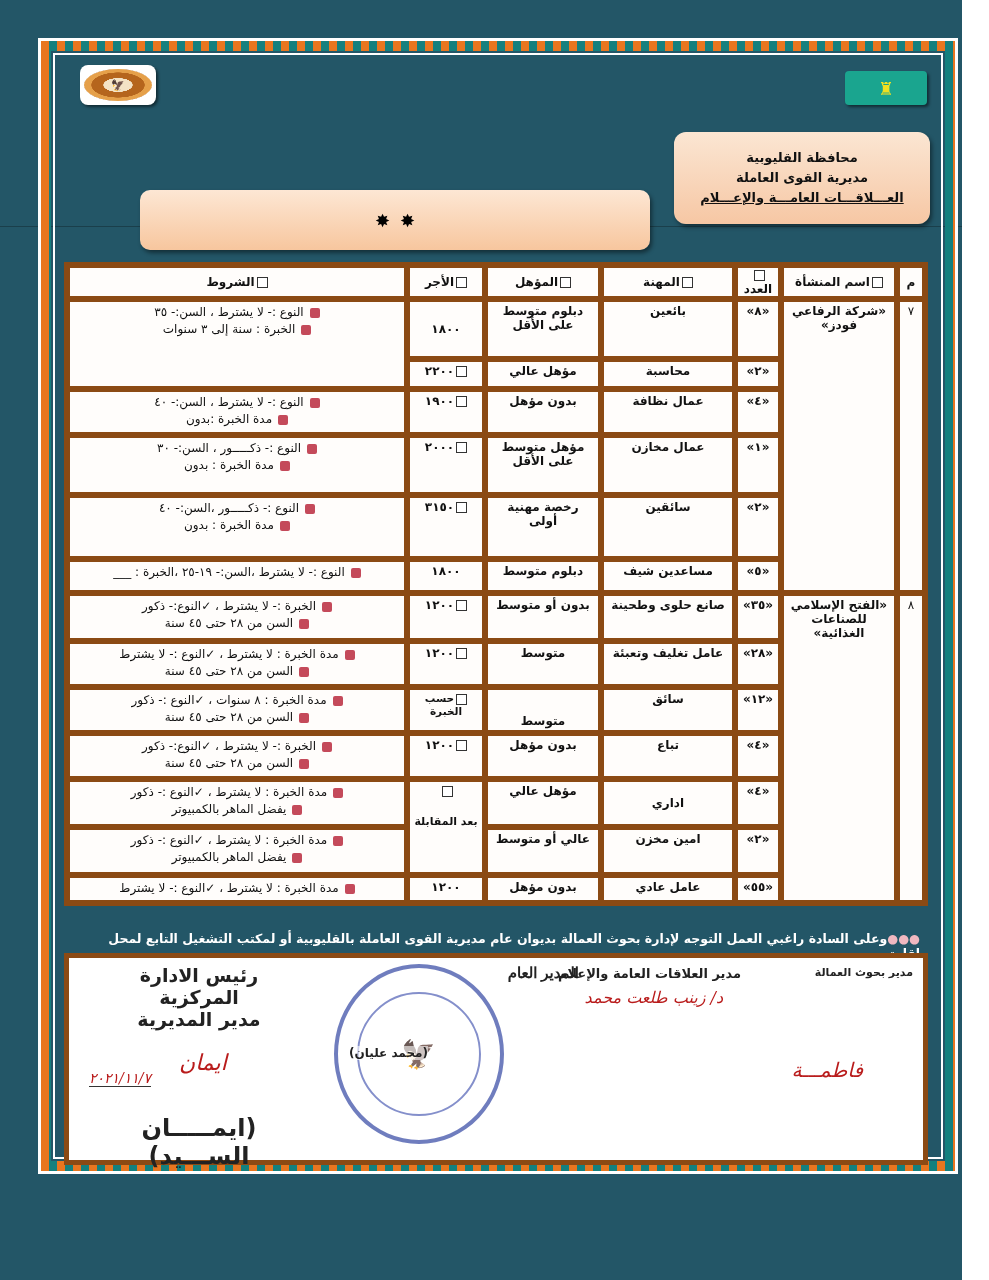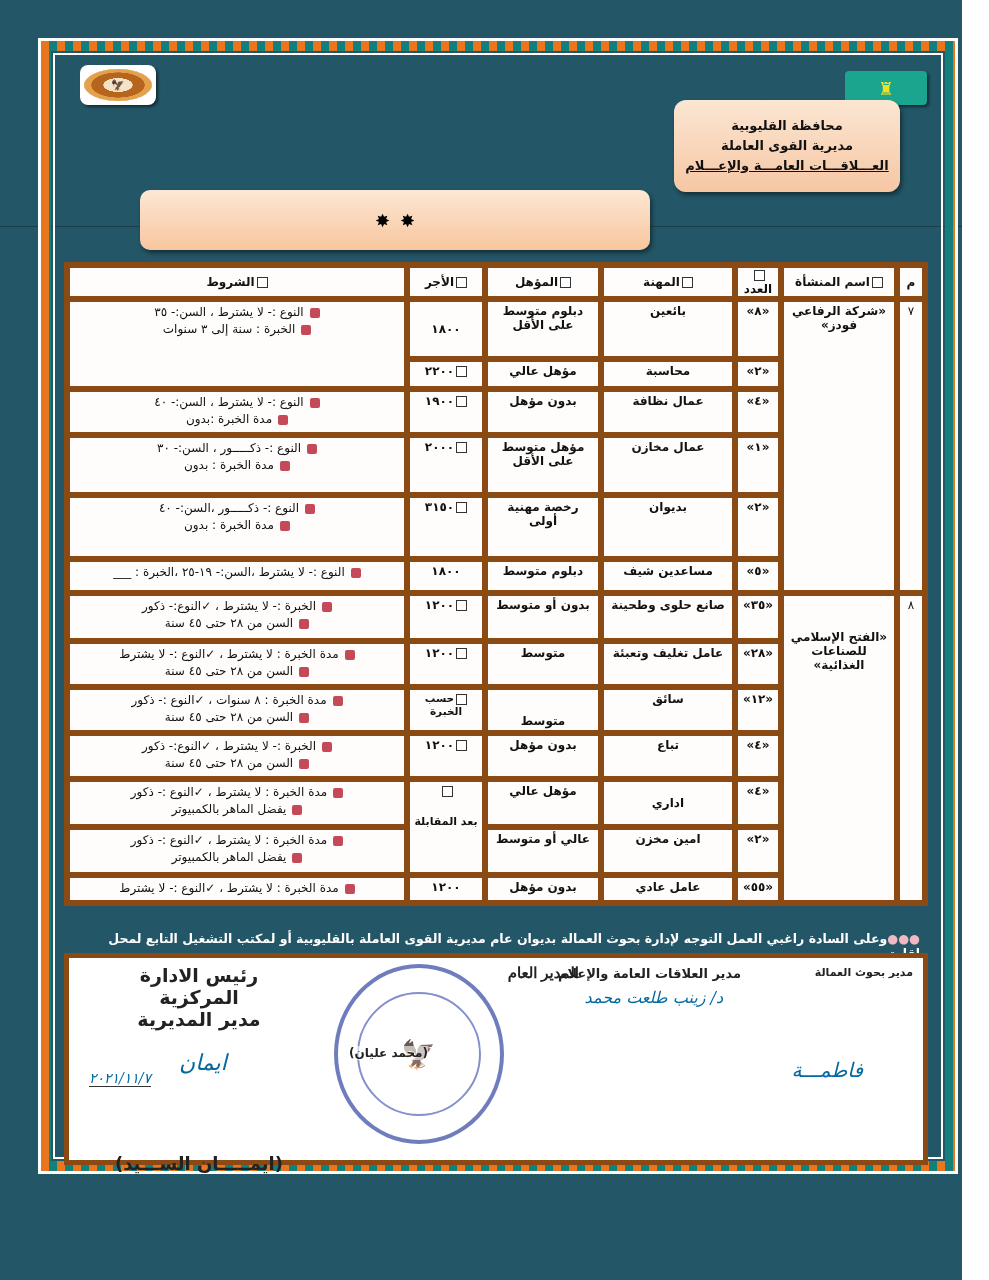--- a/index.html
+++ b/index.html
@@ -33,21 +33,21 @@
     background:radial-gradient(ellipse at center,#f4e3c6 0 30%,#b5651d 31% 55%,#e5a04a 56% 70%,#9a4f12 71%);
     display:flex; align-items:center; justify-content:center; font-size:11px; color:#c22;
   }
   .logo-right {
     position:absolute; left:845px; top:71px; width:82px; height:34px; border-radius:4px;
     background:#1aa58f; display:flex; align-items:center; justify-content:center;
     box-shadow:2px 2px 3px rgba(0,0,0,.5); color:#f0e020; font-size:18px;
   }
 
   .header-box {
-    position:absolute; left:674px; top:100px; width:226px; height:92px; border-radius:12px;
+    position:absolute; left:674px; top:132px; width:256px; height:92px; border-radius:12px;
     background:linear-gradient(180deg,#fbe6d3 0%,#f6c7a4 100%);
     box-shadow:2px 3px 4px rgba(0,0,0,.45);
     display:flex; flex-direction:column; align-items:center; justify-content:center;
     font-family:"DejaVu Sans", sans-serif; font-weight:bold; font-size:13px; color:#111; line-height:20px;
   }
   .header-box .ul { text-decoration:underline; }
 
   .title-banner {
     position:absolute; left:140px; top:190px; width:510px; height:60px; border-radius:10px;
     background:linear-gradient(180deg,#fde7d4 0%,#f7c69e 100%);
@@ -88,22 +88,22 @@
   }
   .sig-inner {
     position:relative; width:100%; height:100%; background:#ffffff; direction:rtl;
   }
   .sig-col { position:absolute; text-align:center; font-weight:bold; color:#222; }
   .s1 { right:10px; top:8px; font-size:11px; }
   .s2 { right:182px; top:8px; font-size:13px; }
   .s3 { right:344px; top:6px; font-size:15px;font-family:Liberation Serif, serif; }
   .s4 { left:30px; top:6px; font-size:19px; width:200px; }
   .s4b { left:30px; top:50px; font-size:19px; width:200px; }
-  .s4c { left:30px; top:156px; font-size:18px; width:200px;margin-top:39px; }
-  .hand { position:absolute; font-family:"DejaVu Serif", serif; font-style:italic; color:#0369a1; }
+  .s4c { left:30px; top:156px; font-size:24px; width:200px; }
+  .hand { position:absolute; font-family:"DejaVu Serif", serif; font-style:italic; color:#b91c1c; }
   .stamp {
     position:absolute; left:265px; top:6px; width:170px; height:180px; border-radius:50%;
     border:4px solid #5767b3; box-sizing:border-box; opacity:.85;
     display:flex; align-items:center; justify-content:center;
   }
   .stamp-inner {
     width:120px; height:120px; border-radius:50%; border:2px solid #6f7cc2;
     display:flex; align-items:center; justify-content:center; color:#4a58a8; font-size:28px;
   }
   .stamp-label { position:absolute; left:280px; top:88px; font-size:12px; font-weight:bold; color:#222; background:rgba(255,255,255,.6); }
@@ -191,41 +191,41 @@
       <td class="prof">عمال مخازن</td>
       <td class="qual">مؤهل متوسط على الأقل</td>
       <td class="wage"><span class="chk"></span><span>٢٠٠٠</span></td>
       <td class="cond">
         <div><span class="bul"></span><span>النوع :- ذكـــــور ، السن:- ٣٠</span></div>
         <div><span class="bul"></span><span>مدة الخبرة : بدون</span></div>
       </td>
     </tr>
     <tr style="height:58px">
       <td class="qty">«٢»</td>
-      <td class="prof">بديوان</td>
+      <td class="prof">سائقين</td>
       <td class="qual">رخصة مهنية أولى</td>
       <td class="wage"><span class="chk"></span><span>٣١٥٠</span></td>
       <td class="cond">
         <div><span class="bul"></span><span>النوع :- ذكـــــور ،السن:- ٤٠</span></div>
         <div><span class="bul"></span><span>مدة الخبرة : بدون</span></div>
       </td>
     </tr>
     <tr style="height:28px">
       <td class="qty">«٥»</td>
       <td class="prof">مساعدين شيف</td>
       <td class="qual">دبلوم متوسط</td>
       <td class="wage">١٨٠٠</td>
       <td class="cond">
         <div><span class="bul"></span><span>النوع :- لا يشترط ،السن:- ١٩-٢٥ ،الخبرة : ___</span></div>
       </td>
     </tr>
 
     <tr style="height:42px">
       <td class="num" rowspan="7">٨</td>
-      <td class="company" rowspan="7" style="vertical-align:top;padding-top:34px">«الفتح الإسلامي للصناعات الغذائية»</td>
+      <td class="company" rowspan="7" style="vertical-align:top;padding-top:2px">«الفتح الإسلامي للصناعات الغذائية»</td>
       <td class="qty">«٣٥»</td>
       <td class="prof">صانع حلوى وطحينة</td>
       <td class="qual">بدون أو متوسط</td>
       <td class="wage"><span class="chk"></span><span>١٢٠٠</span></td>
       <td class="cond">
         <div><span class="bul"></span><span>الخبرة :- لا يشترط ، ✓النوع:- ذكور</span></div>
         <div><span class="bul"></span><span>السن من ٢٨ حتى ٤٥ سنة</span></div>
       </td>
     </tr>
     <tr style="height:40px">

